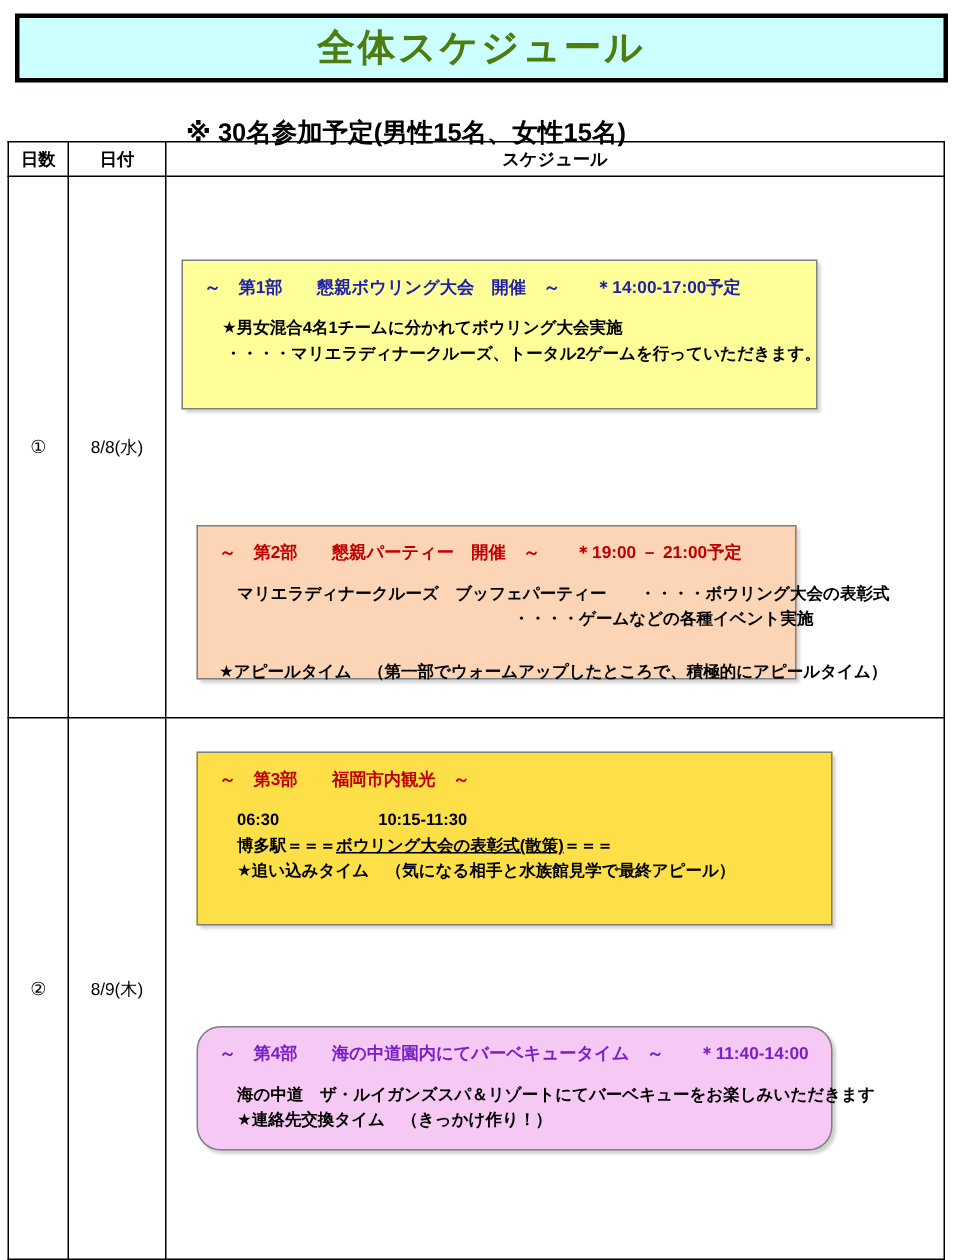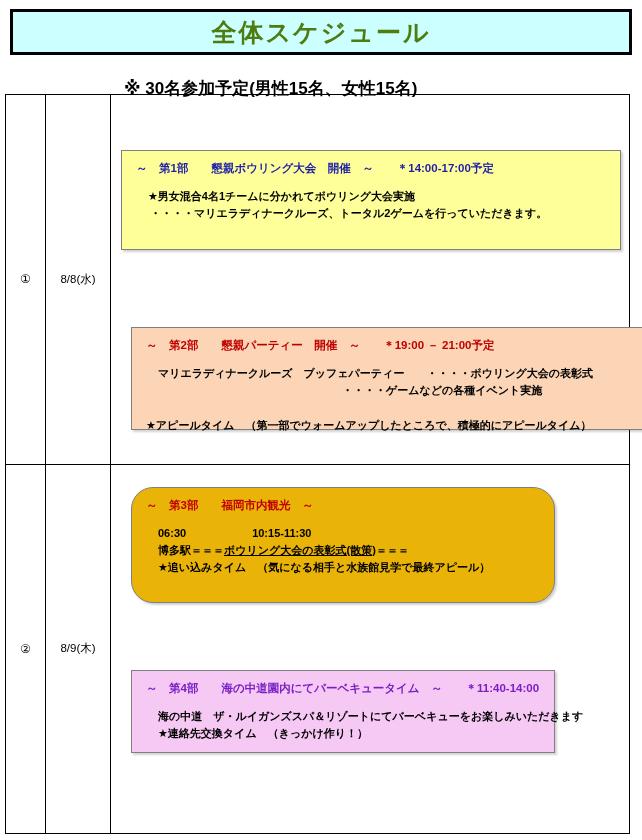--- a/index.html
+++ b/index.html
@@ -123,41 +123,46 @@
     white-space: nowrap;
     line-height: 1.55;
   }
   .ev-line.indent-1 { padding-left: 12px; }
   .ev-line.indent-2 { padding-left: 196px; }
   .ev-line.indent-3 { padding-left: 14px; }
   .ev-line.sp-top { margin-top: 18px; }
   .u-line { text-decoration: underline; }
 
   
-  .box-1 { left: 10px; top: 55px;  width: 500px; height: 100px; }
-  .box-2 { left: 20px; top: 232px; width: 512px; height: 103px; }
+  .box-1 { left: 10px; top: 55px;  width: 424px; height: 100px; }
+  .box-2 { left: 20px; top: 232px; width: 400px; height: 103px; }
   .box-3 { left: 20px; top: 22px;  width: 424px; height: 116px; }
-  .box-4 { left: 20px; top: 205px; width: 424px; height: 83px; }
+  .box-4 { left: 20px; top: 205px; width: 424px; height: 83px; border-radius: 16px; }
 </style>
 </head>
 <body>
 
 <div class="title-banner">
   <span class="title-text">全体スケジュール</span>
 </div>
 
 <div class="note-line">※ 30名参加予定(男性15名、女性15名)</div>
 
 <table class="sched-table">
   <colgroup>
     <col class="col-days">
       <col class="col-date">
       <col class="col-sched">
   </colgroup>
   <tbody>
+    <tr class="head-row">
+      <td>日数</td>
+      <td>日付</td>
+      <td>スケジュール</td>
+    </tr>
 
     <tr>
       <td class="cell-day">①</td>
       <td class="cell-date">8/8(水)</td>
       <td class="cell-sched">
         <div class="sched-inner">
 
           <div class="event-box box-yellow box-1" style="background: rgb(255, 255, 153);">
             <div class="ev-head head-navy" style="color: rgb(31, 31, 168);">～　第1部　　懇親ボウリング大会　開催　～　　＊14:00-17:00予定</div>
             <div class="ev-line indent-1">★男女混合4名1チームに分かれてボウリング大会実施</div>
@@ -174,21 +179,21 @@
         </div>
       </td>
     </tr>
 
     <tr>
       <td class="cell-day">②</td>
       <td class="cell-date">8/9(木)</td>
       <td class="cell-sched">
         <div class="sched-inner">
 
-          <div class="event-box box-blue box-3" style="background: #eab308; border-radius: 22px;">
+          <div class="event-box box-blue box-3" style="background: #fde047;">
             <div class="ev-head head-red" style="color: rgb(192, 0, 0);">～　第3部　　福岡市内観光　～</div>
             <div class="ev-line indent-1">06:30　　　　　　10:15-11:30</div>
             <div class="ev-line indent-1">博多駅＝＝＝<span class="u-line">ボウリング大会の表彰式(散策)</span>＝＝＝</div>
             <div class="ev-line indent-1">★追い込みタイム　（気になる相手と水族館見学で最終アピール）</div>
           </div>
 
           <div class="event-box box-pink box-4" style="background: rgb(246, 200, 244);">
             <div class="ev-head head-violet" style="color: rgb(122, 31, 200);">～　第4部　　海の中道園内にてバーベキュータイム　～　　＊11:40-14:00</div>
             <div class="ev-line indent-1">海の中道　ザ・ルイガンズスパ＆リゾートにてバーベキューをお楽しみいただきます</div>
             <div class="ev-line indent-1">★連絡先交換タイム　（きっかけ作り！）</div>

